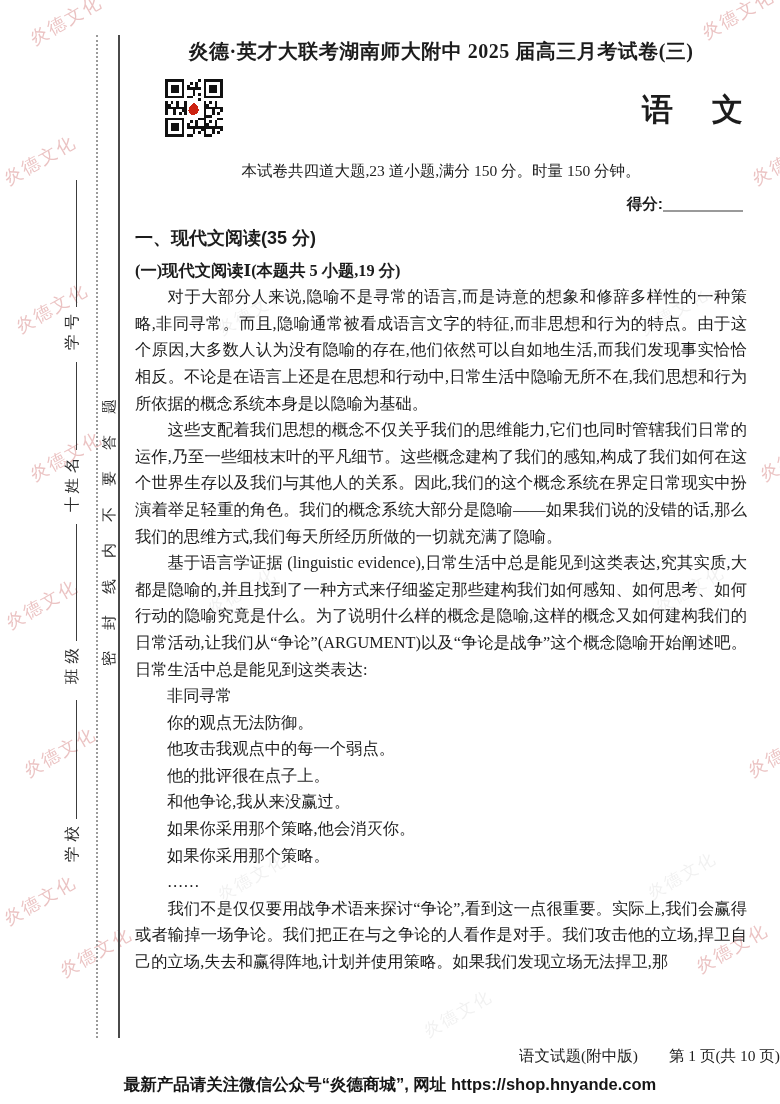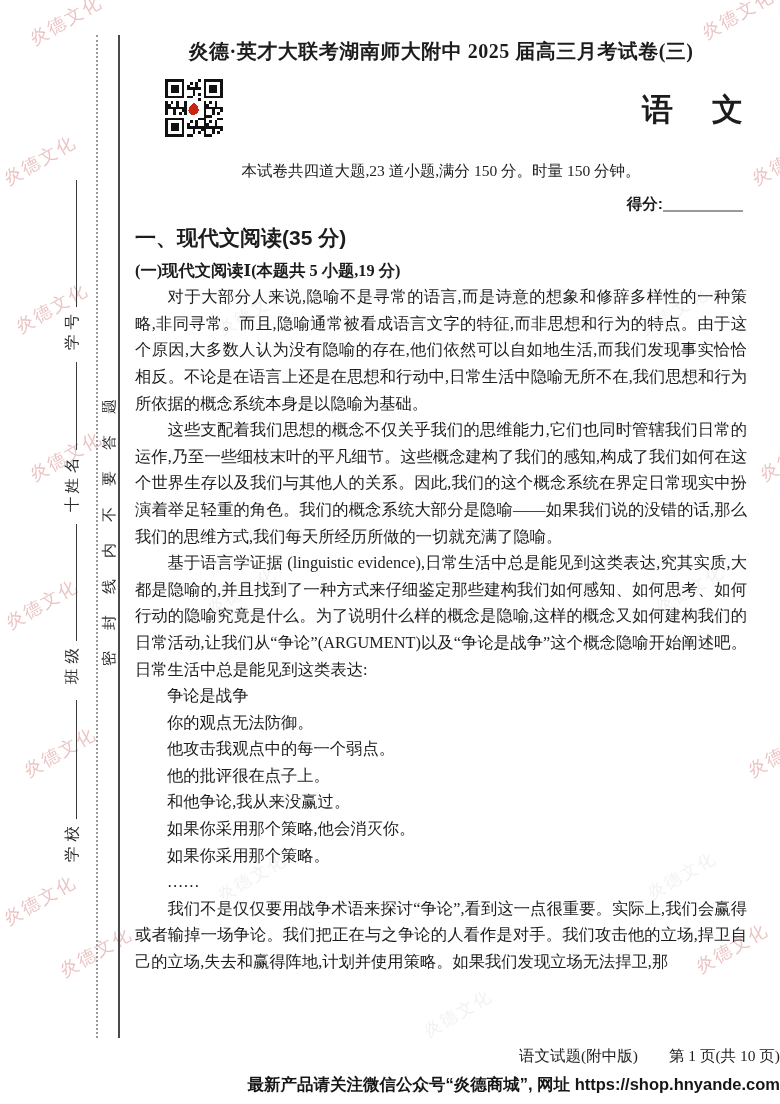--- a/index.html
+++ b/index.html
@@ -38,33 +38,33 @@
                font-size:20px;letter-spacing:.5px;}
   .header-row{position:relative;height:88px;}
   .qr{position:absolute;left:30px;top:14px;width:58px;height:58px;}
   .subject{margin:0;padding-top:24px;text-align:right;font-weight:bold;font-size:31px;
            font-family:"Liberation Sans",sans-serif;letter-spacing:4px;}
   .paper-info{margin:8px 0 0;text-align:center;font-size:15.5px;}
   .score-row{margin:12px 4px 0 0;text-align:right;font-weight:bold;font-size:15.5px;
              font-family:"Liberation Sans",sans-serif;}
   .score-blank{display:inline-block;width:80px;height:1em;
                border-bottom:2px solid #9a9a9a;vertical-align:-3px;}
-  .sec-h{margin:10px 0 0;font-size:21px;font-weight:bold;
+  .sec-h{margin:10px 0 0;font-size:18px;font-weight:bold;
          font-family:"Liberation Sans",sans-serif;}
   .sec-sub{margin:6px 0 0;font-size:16.3px;font-weight:bold;}
   .lead{margin:6px 0 0;text-indent:2em;font-size:16.3px;}
   .para{margin:0;text-indent:2em;text-align:justify;font-size:16.3px;line-height:26.6px;}
   .quote-block{margin:0 0 0 2em;}
   .quote-line{font-size:16.3px;line-height:26.6px;}
   .body-text{line-height:26.6px;}
   
   .page-num{position:absolute;top:1046px;left:0;width:100%;text-align:right;
             font-size:15.5px;color:#1c1c1c;}
   .page-num .gap{display:inline-block;width:2em;}
-  .promo{position:absolute;top:1074px;left:0;width:100%;text-align:right;
+  .promo{position:absolute;top:1074px;left:0;width:100%;text-align:center;
          font-weight:bold;font-size:16.5px;color:#161616;
          font-family:"Liberation Sans",sans-serif;}
 </style>
 </head>
 <body>
 
 <div class="page">
 
   <div id="wm-layer">
       <span class="wm pink" style="left: 26px; top: 8px;">炎德文化</span>
@@ -246,21 +246,21 @@
 
     <div class="body-text">
       <h2 class="sec-h">一、现代文阅读(35 分)</h2>
       <h3 class="sec-sub">(一)现代文阅读Ⅰ(本题共 5 小题,19 分)</h3>
 
       <p class="para">对于大部分人来说,隐喻不是寻常的语言,而是诗意的想象和修辞多样性的一种策略,非同寻常。而且,隐喻通常被看成语言文字的特征,而非思想和行为的特点。由于这个原因,大多数人认为没有隐喻的存在,他们依然可以自如地生活,而我们发现事实恰恰相反。不论是在语言上还是在思想和行动中,日常生活中隐喻无所不在,我们思想和行为所依据的概念系统本身是以隐喻为基础。</p>
       <p class="para">这些支配着我们思想的概念不仅关乎我们的思维能力,它们也同时管辖我们日常的运作,乃至一些细枝末叶的平凡细节。这些概念建构了我们的感知,构成了我们如何在这个世界生存以及我们与其他人的关系。因此,我们的这个概念系统在界定日常现实中扮演着举足轻重的角色。我们的概念系统大部分是隐喻——如果我们说的没错的话,那么我们的思维方式,我们每天所经历所做的一切就充满了隐喻。</p>
       <p class="para">基于语言学证据 (linguistic evidence),日常生活中总是能见到这类表达,究其实质,大都是隐喻的,并且找到了一种方式来仔细鉴定那些建构我们如何感知、如何思考、如何行动的隐喻究竟是什么。为了说明什么样的概念是隐喻,这样的概念又如何建构我们的日常活动,让我们从“争论”(ARGUMENT)以及“争论是战争”这个概念隐喻开始阐述吧。日常生活中总是能见到这类表达:</p>
 
       <div class="quote-block">
-        <div class="quote-line">争论是战争</div>
+        <div class="quote-line">非同寻常</div>
         <div class="quote-line">你的观点无法防御。</div>
         <div class="quote-line">他攻击我观点中的每一个弱点。</div>
         <div class="quote-line">他的批评很在点子上。</div>
         <div class="quote-line">和他争论,我从来没赢过。</div>
         <div class="quote-line">如果你采用那个策略,他会消灭你。</div>
         <div class="quote-line">如果你采用那个策略。</div>
         <div class="quote-line">……</div>
       </div>
 
       <p class="para">我们不是仅仅要用战争术语来探讨“争论”,看到这一点很重要。实际上,我们会赢得或者输掉一场争论。我们把正在与之争论的人看作是对手。我们攻击他的立场,捍卫自己的立场,失去和赢得阵地,计划并使用策略。如果我们发现立场无法捍卫,那</p>

